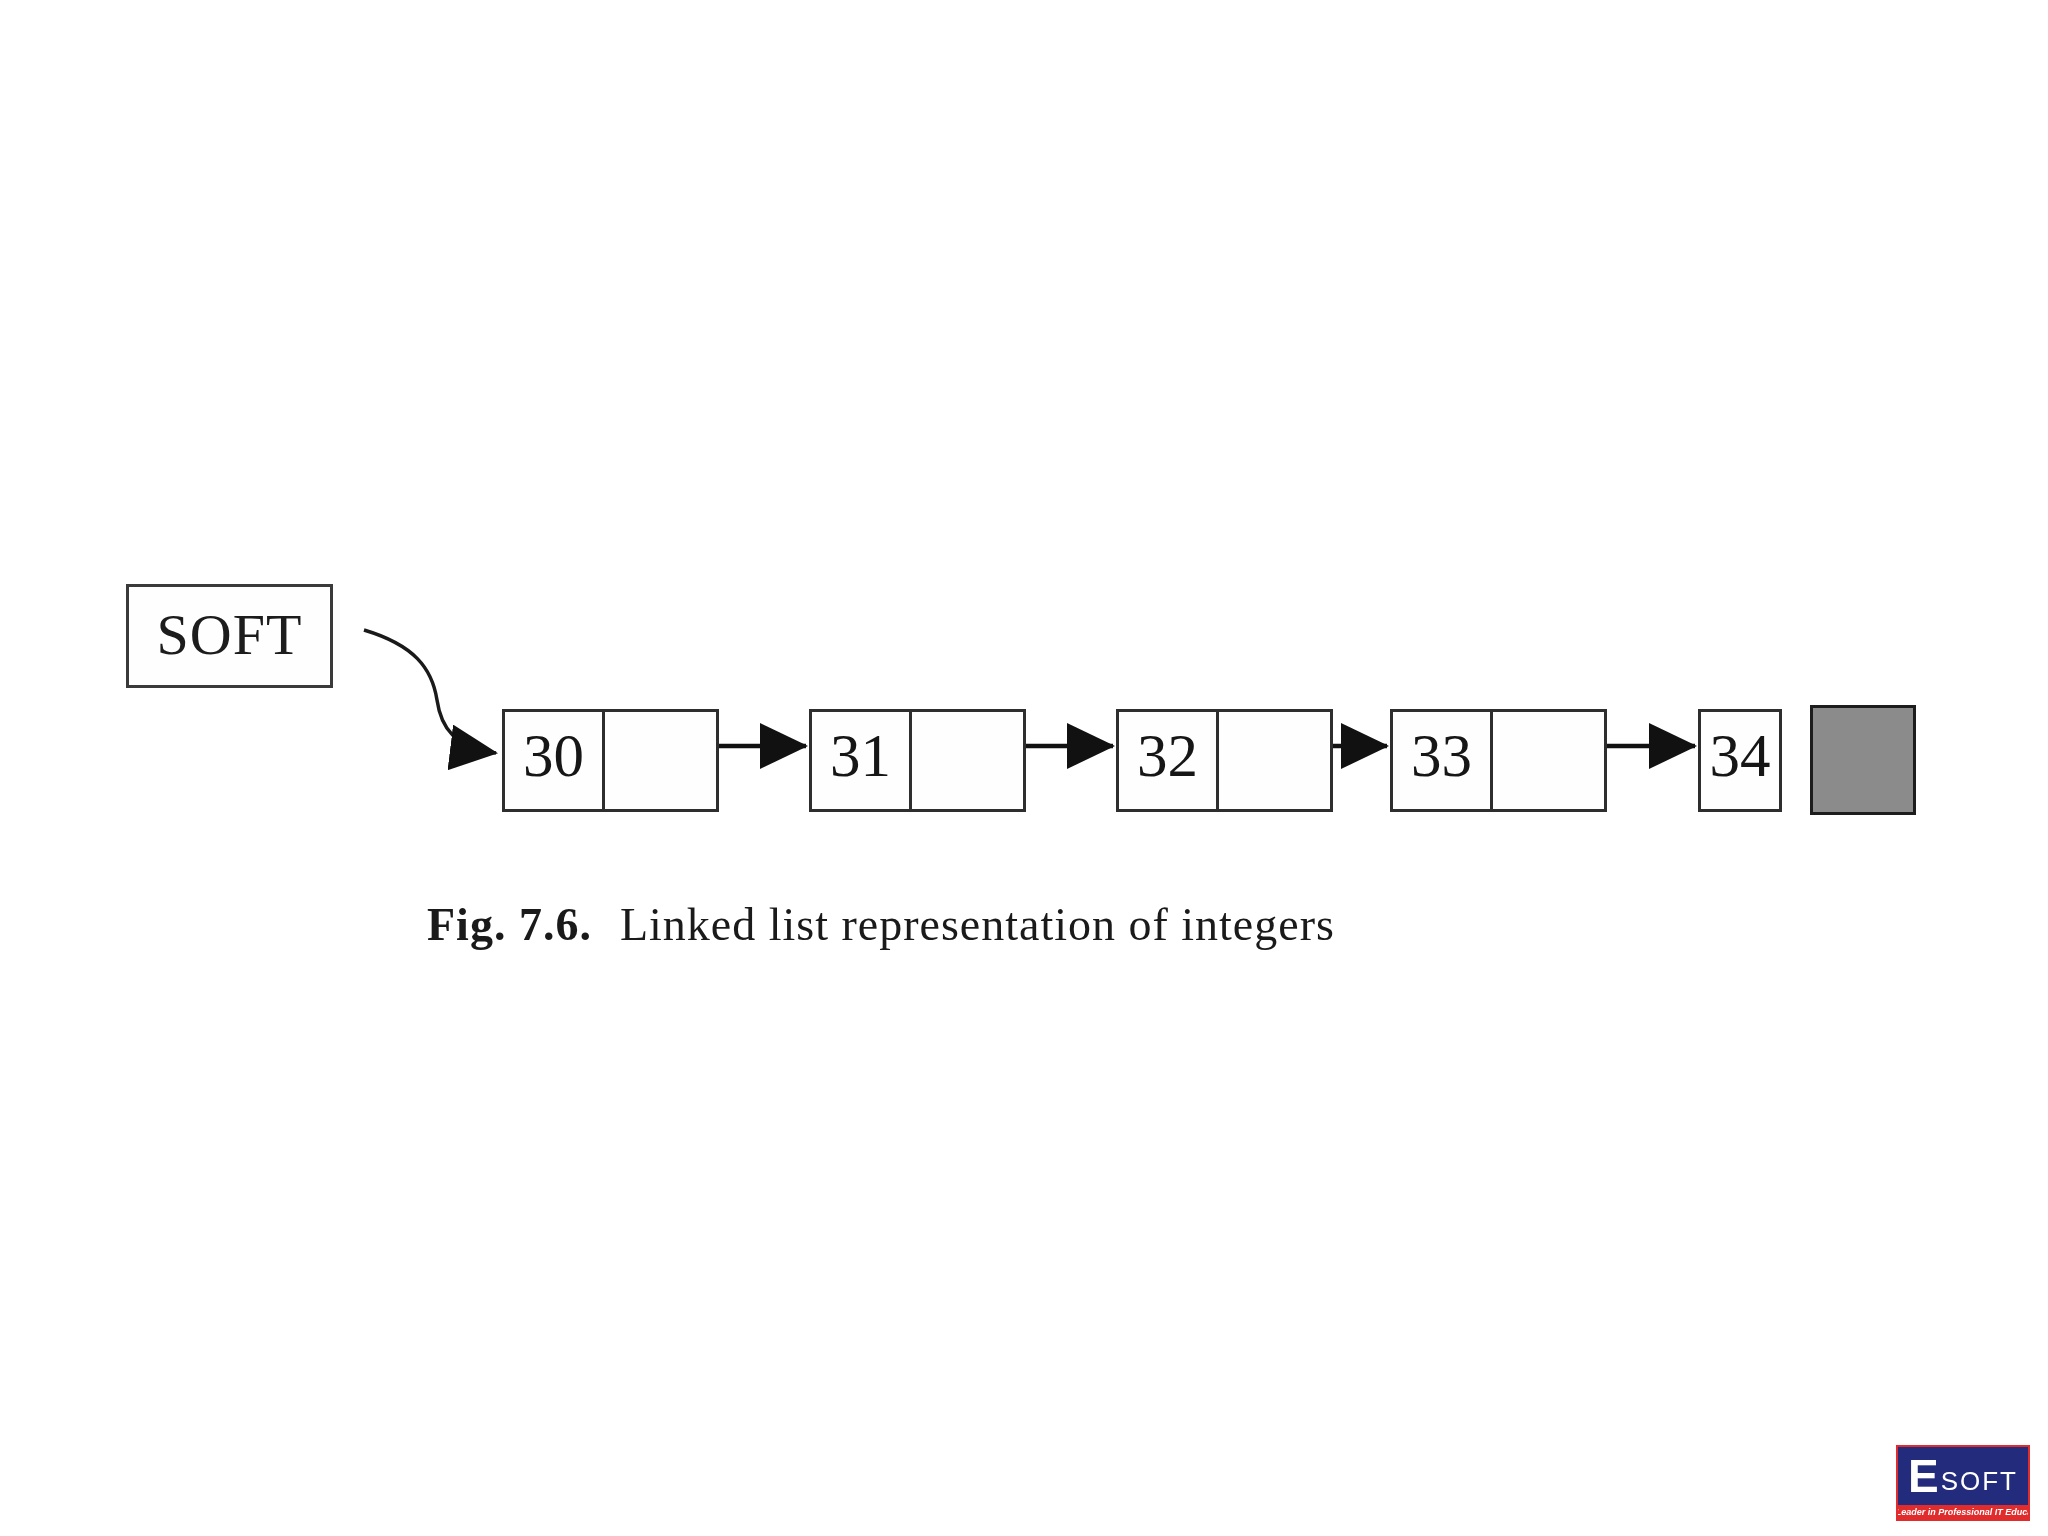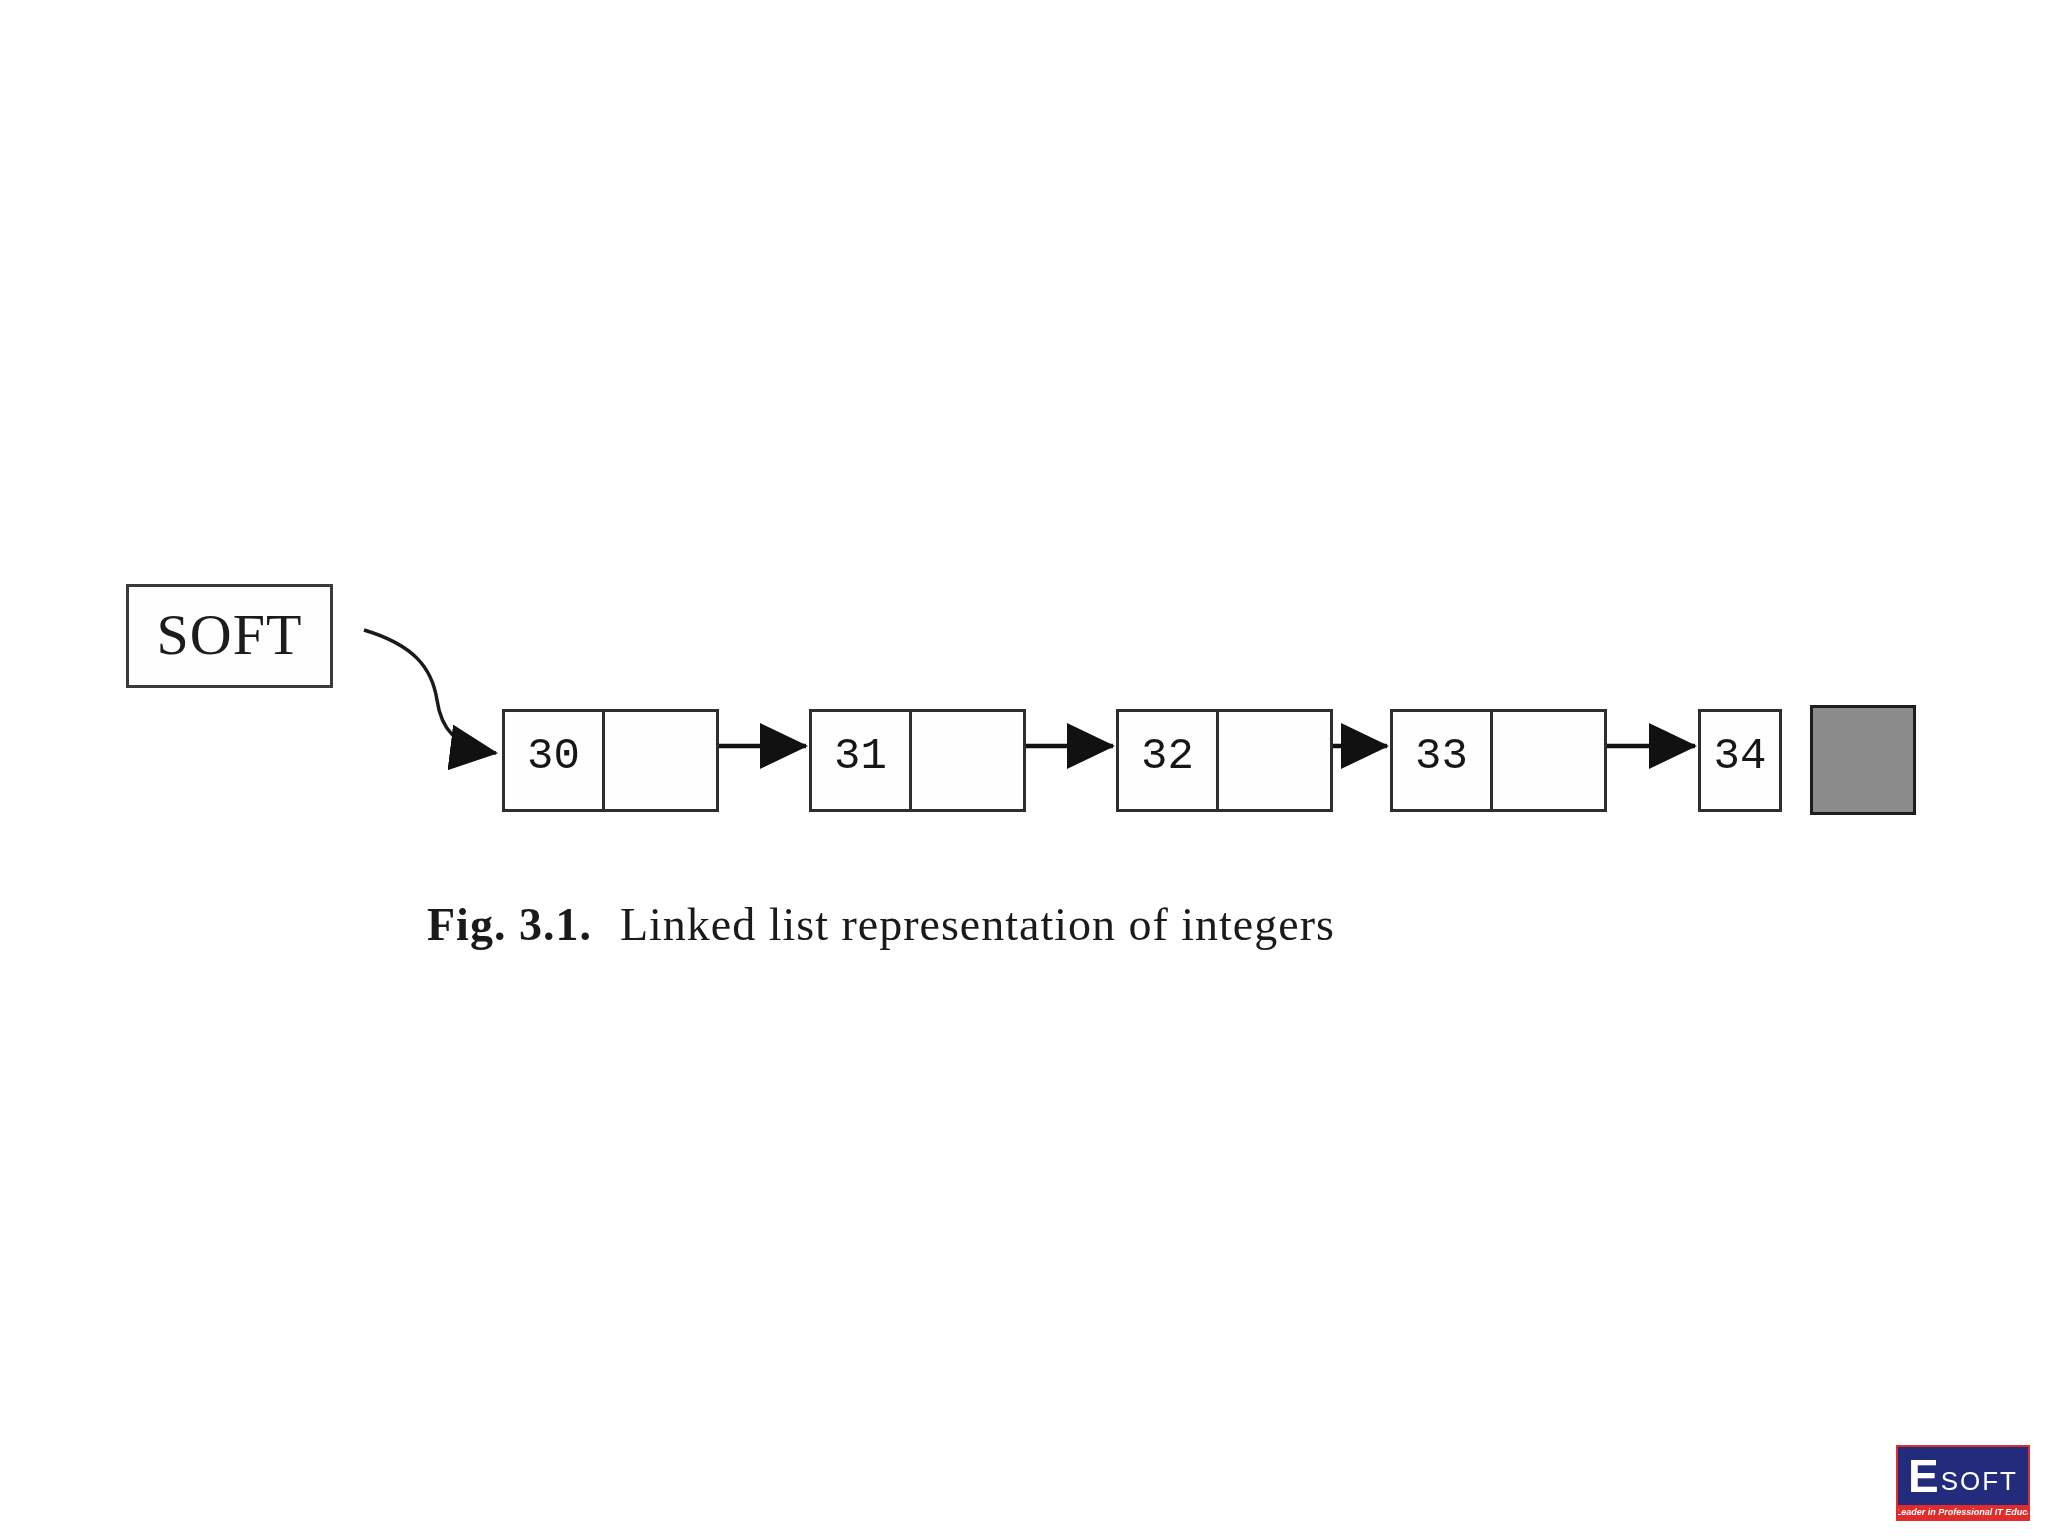--- a/index.html
+++ b/index.html
@@ -36,21 +36,21 @@
     position:absolute; top:709px; width:217px; height:103px;
     border:3px solid #2e2e2e; background:#fefefe; box-sizing:border-box;
     display:flex;
   }
   .node .datacell {
     width:100px; border-right:3px solid #2e2e2e; box-sizing:border-box;
     display:flex; align-items:center; justify-content:center;
   }
   .node .nextcell { flex:1; }
   .nodevalue {
-    font-family:Liberation Mono, monospace; font-size:44px; color:#161616;
+    font-family:Liberation Serif, serif; font-size:61px; color:#161616;
     padding-bottom:10px;
   }
   .node.last { width:84px; }
   .node.last .datacell { width:100%; border-right:none; }
 
   .nullbox {
     position:absolute; left:1810px; top:705px; width:106px; height:110px;
     background:#8b8b8b; border:3px solid #1d1d1d; box-sizing:border-box;
   }
 
@@ -139,21 +139,21 @@
 
   <div class="node last" style="left:1698px">
     <div class="datacell">
       <span class="nodevalue">34</span>
     </div>
   </div>
 
   <div class="nullbox"></div>
 
   <div class="caption">
-    <span class="figlabel">Fig. 3.1.</span><span class="figtext">Linked list representation of integers</span>
+    <span class="figlabel">Fig. 7.6.</span><span class="figtext">Linked list representation of integers</span>
   </div>
 
   <div class="logo">
     <div class="brandrow">
       <span class="brand-e">E</span>
         <span class="brand-rest">SOFT</span>
     </div>
     <div class="tagline">The Leader in Professional IT Education</div>
   </div>
 

